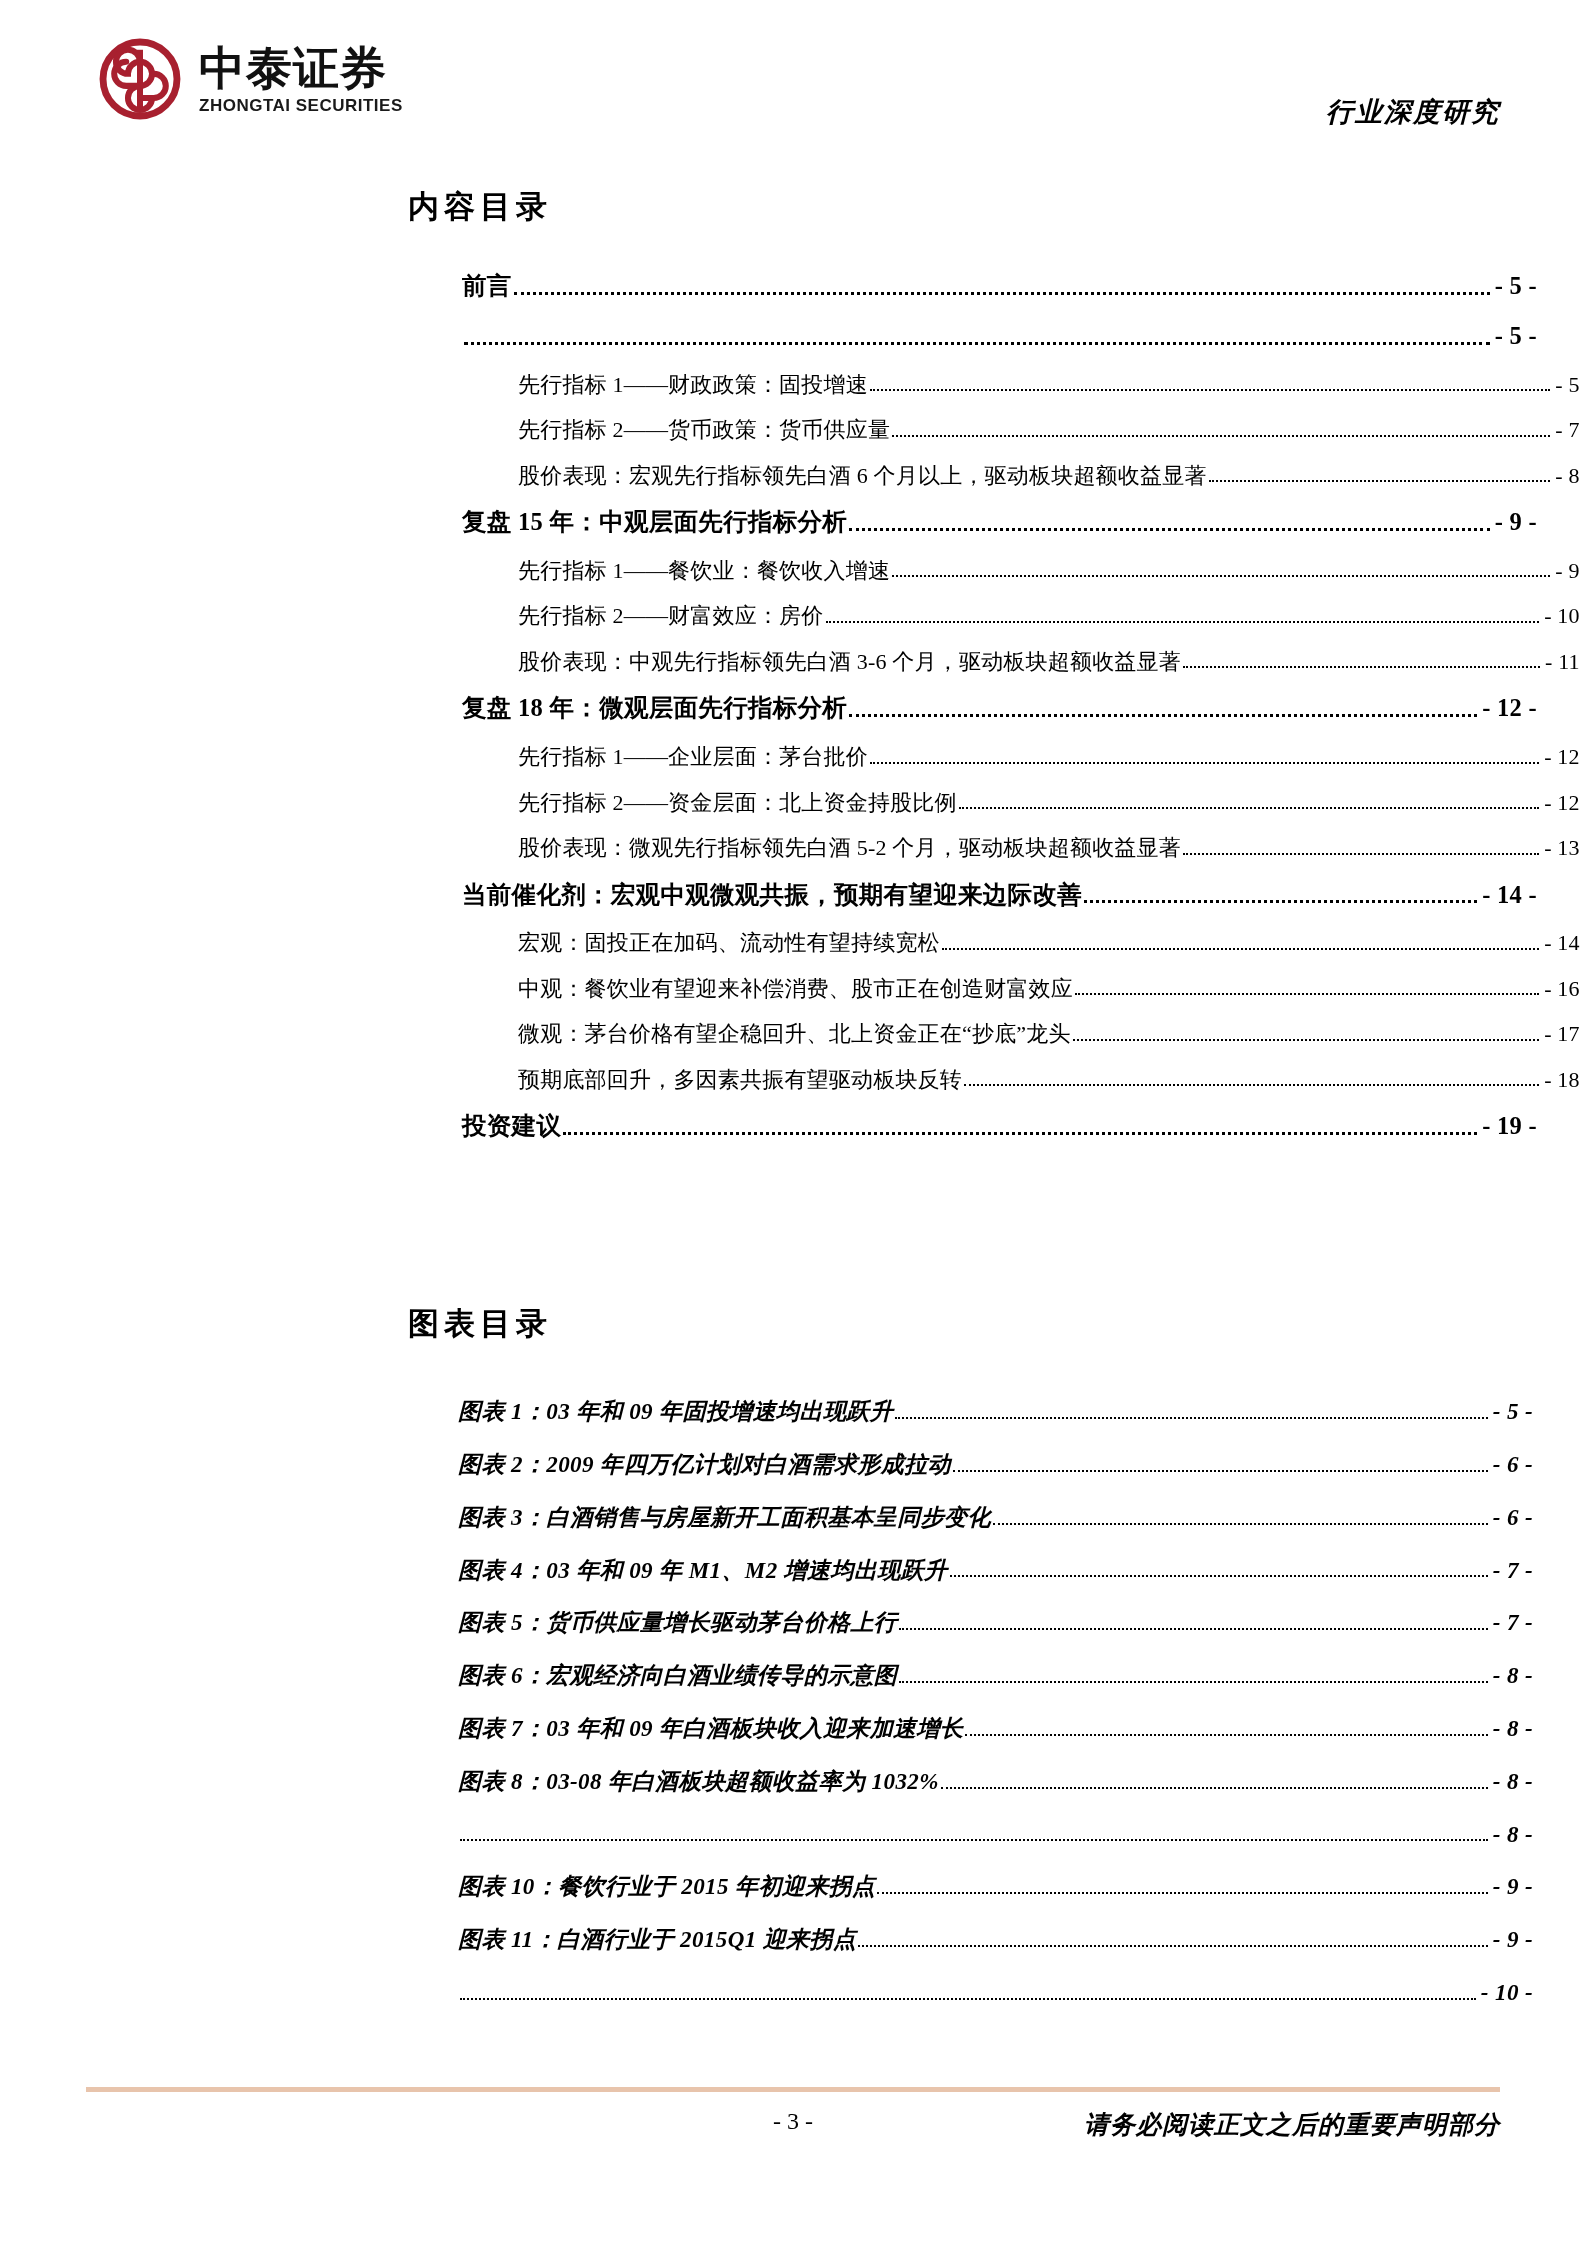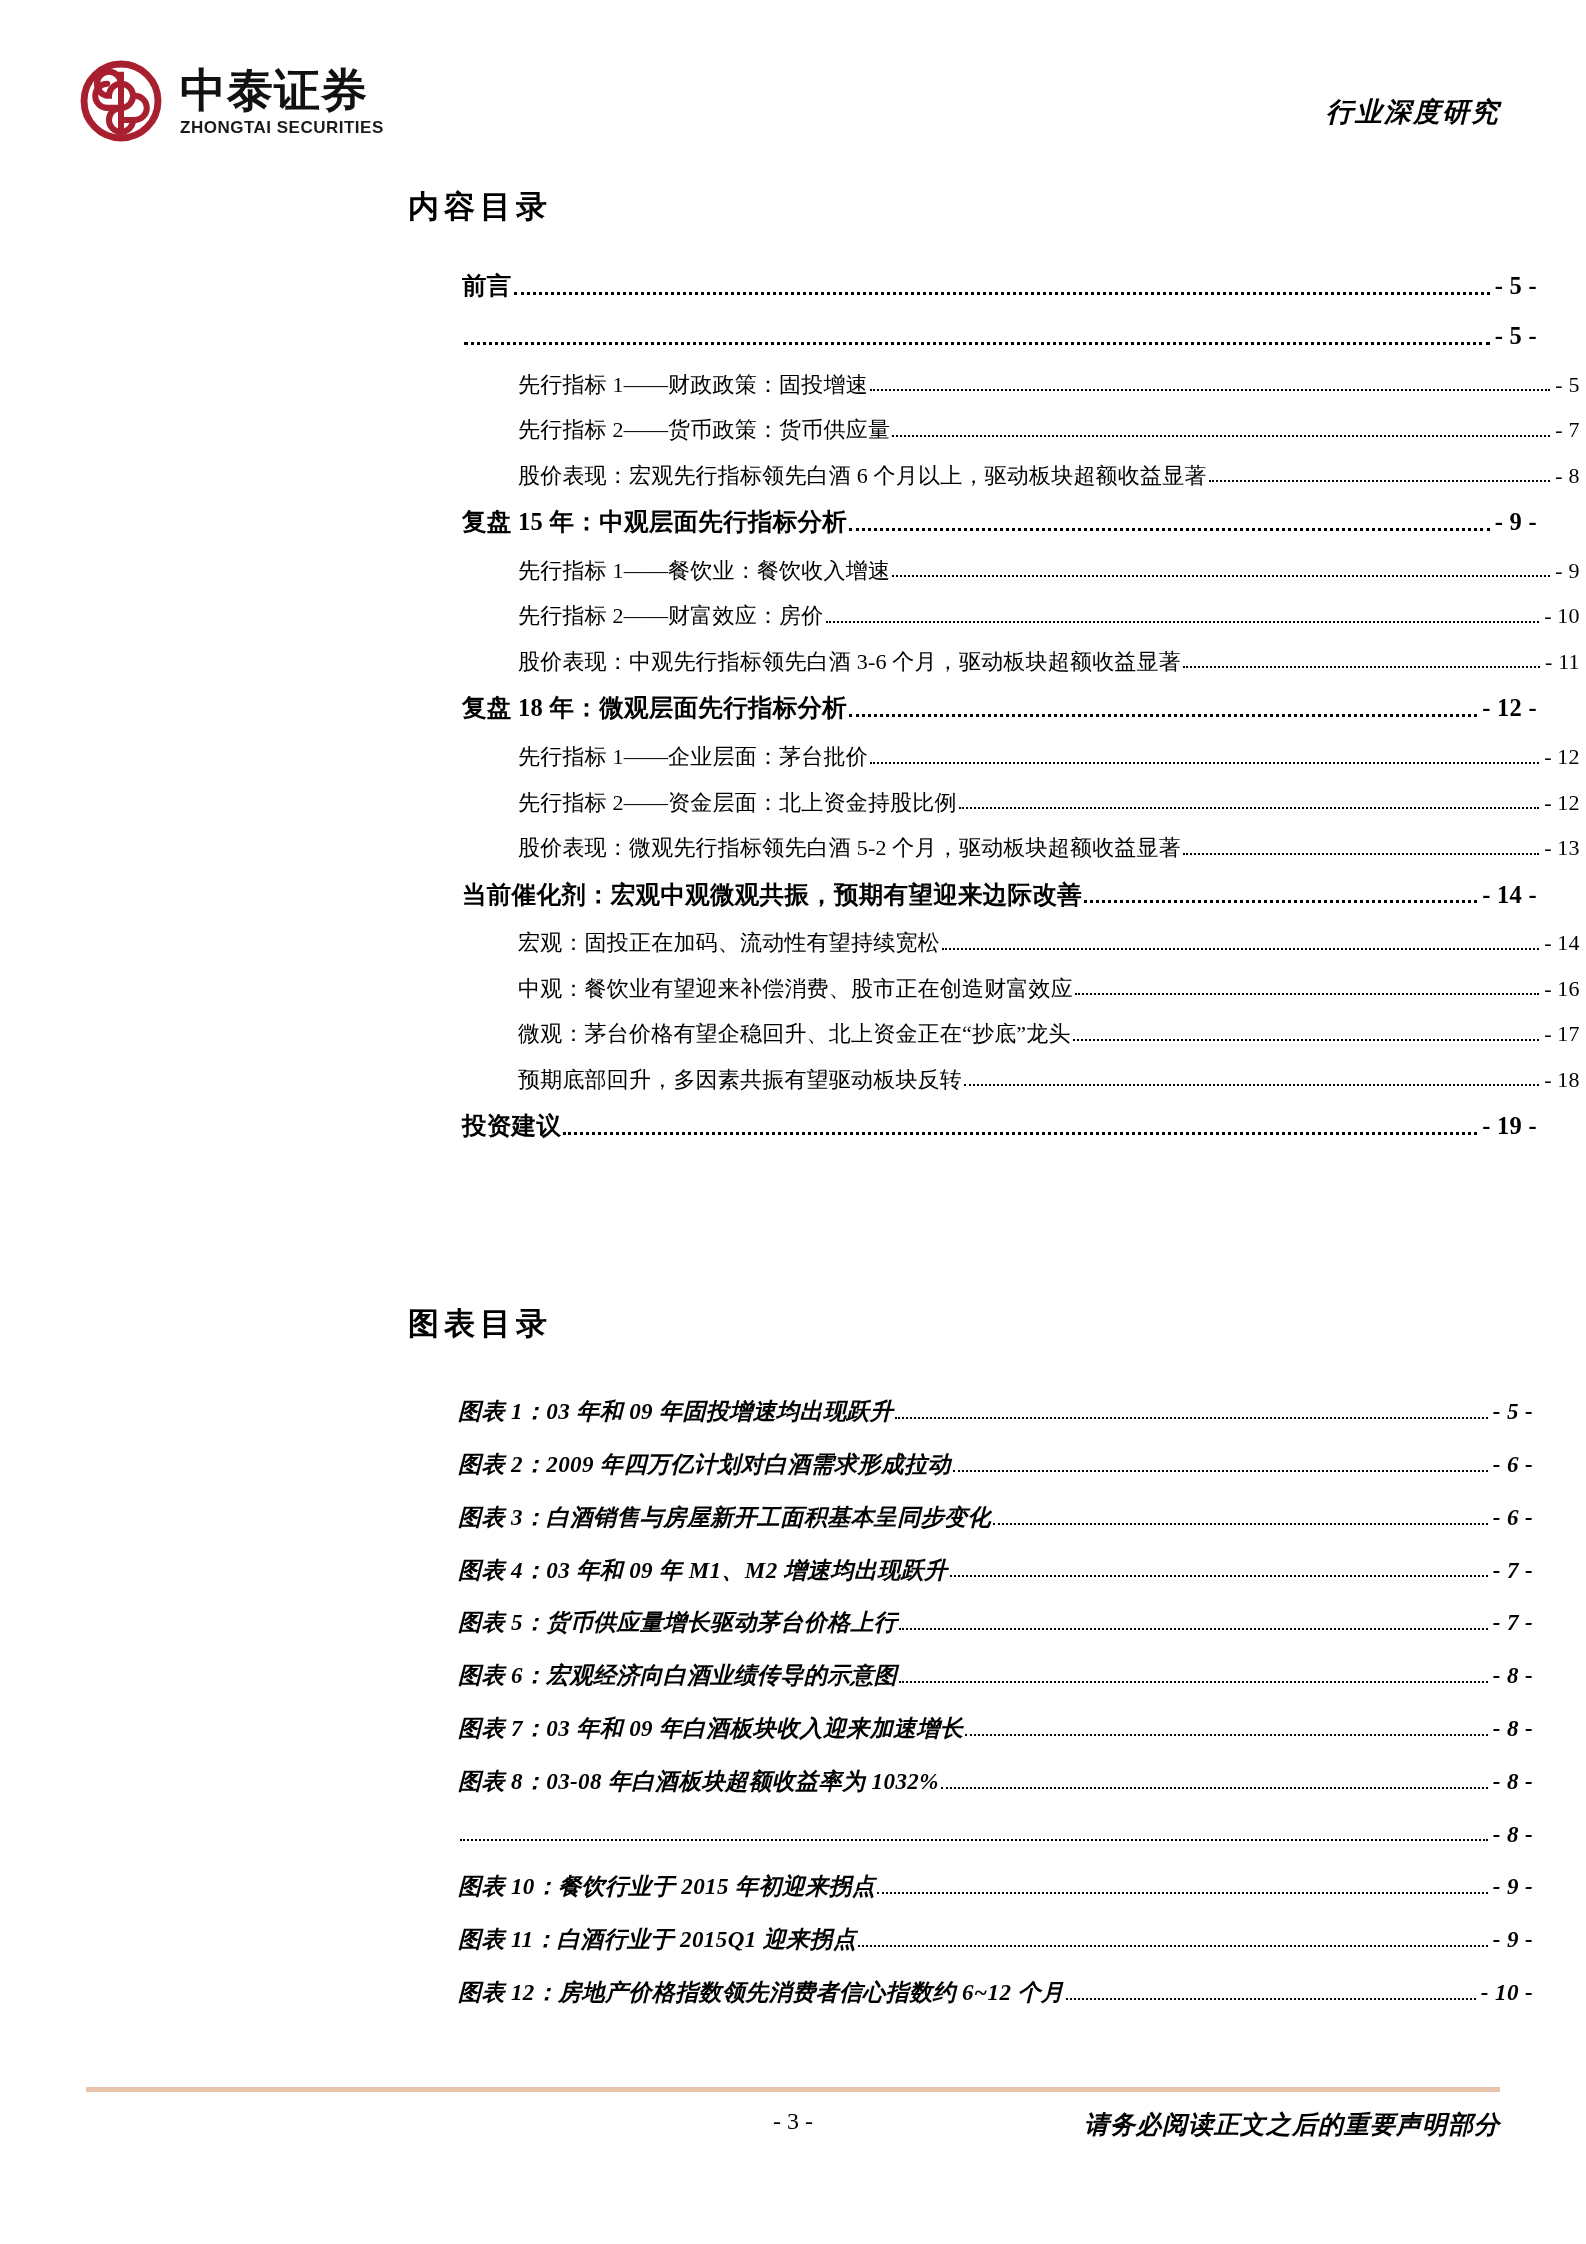--- a/index.html
+++ b/index.html
@@ -17,25 +17,25 @@
     height: 2244px;
     background: #ffffff;
     overflow: hidden;
     box-sizing: border-box;
   }
 
   
   .page-header {
     position: absolute;
     top: 36px;
-    left: 78px;
+    left: 97px;
     right: 86px;
     height: 108px;
     display: flex;
-    align-items: flex-end;
+    align-items: flex-start;
     justify-content: space-between;
   }
   .brand {
     display: flex;
     align-items: center;
     gap: 16px;
   }
   .brand-mark {
     width: 86px;
     height: 86px;
@@ -372,21 +372,20 @@
             <span class="toc-label">图表 10：餐饮行业于 2015 年初迎来拐点</span>
             <span class="toc-dots"></span>
             <span class="toc-page">- 9 -</span>
           </li>
           <li class="toc-row fig-row">
             <span class="toc-label">图表 11：白酒行业于 2015Q1 迎来拐点</span>
             <span class="toc-dots"></span>
             <span class="toc-page">- 9 -</span>
           </li>
           <li class="toc-row fig-row">
-            <span class="toc-label">图表 12：房地产价格指数领先消费者信心指数约 6~12 个月</span>
             <span class="toc-dots"></span>
             <span class="toc-page">- 10 -</span>
           </li>
         </ul>
     </div>
 
   </div>
 
   <div class="page-footer">
     <div class="footer-rule"></div>

